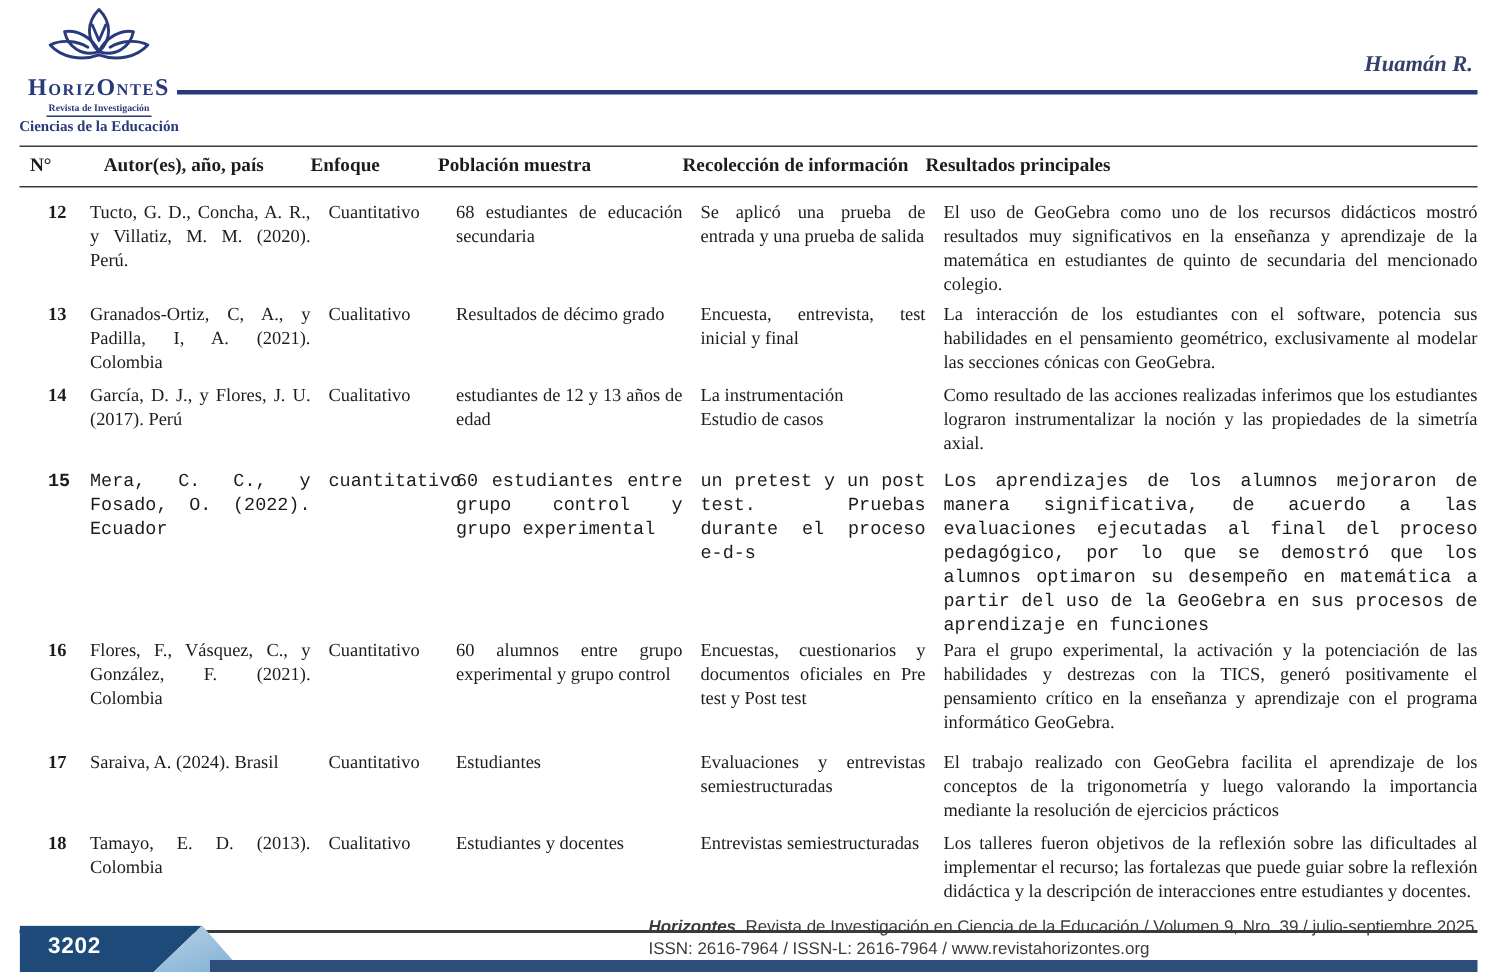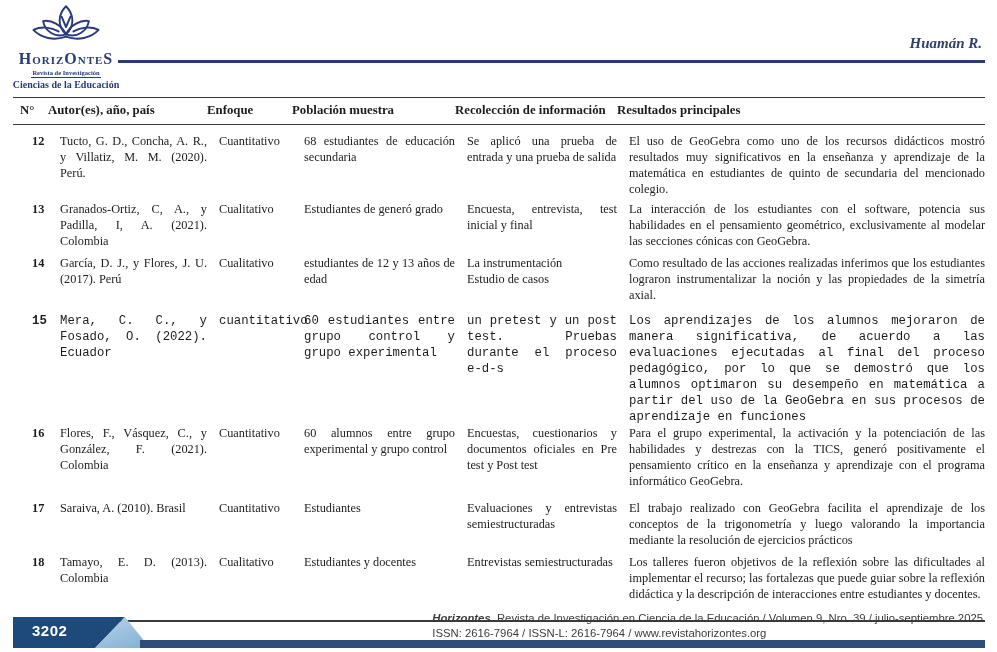--- a/index.html
+++ b/index.html
@@ -48,21 +48,21 @@
   .trow { line-height:1.3;margin-left:12px; }
   .trow > div { padding-right:12px; box-sizing:border-box; }
   .c-num { font-weight:bold; padding-left:7px; }
   .thead .c-num { padding-left:7px; }
   .c-autor, .c-pobl, .c-recol, .c-result { text-align:justify; }
   .c-recol { white-space:pre-line; }
   .c-result { padding-right:0 !important; }
   .table-bottom { border-bottom:2px solid #3a3a3a; height:0; }
 
   
-  .page-flag { position:absolute; left:13px; top:617px; width:137px; height:31px; }
+  .page-flag { position:absolute; left:13px; top:617px; width:137px; height:31px;padding-left:12px; }
   .flag-navy { position:absolute; inset:0; background:#1d4a78;
     clip-path:polygon(0 0, 81.7% 0, 60% 100%, 0 100%); }
   .flag-tri { position:absolute; inset:0;
     background:linear-gradient(160deg,#ddebf5 0%,#a9c9e2 55%,#7fb0d4 100%);
     clip-path:polygon(81.7% 0, 100% 100%, 60% 100%); }
   .flag-num { position:absolute; left:19px; top:5px; color:#ffffff; font-weight:bold;
     font-family:"Liberation Sans", sans-serif; font-size:15px; letter-spacing:0.5px; }
   .footer-bar { position:absolute; left:140px; top:640px; width:845px; height:8px; background:#2e4d7b; }
   .footer-cite {
     position:absolute; right:14px; top:611px; text-align:left;
@@ -87,41 +87,41 @@
     <span class="logo-title">HorizOnteS</span>
     <span class="logo-sub1">Revista de Investigación</span>
     <span class="logo-sub2">Ciencias de la Educación</span>
   </div>
   <div class="header-rule"></div>
   <div class="running-head">Huamán R.</div>
 
   <div class="table">
     <div class="grid-row thead">
       <div class="c-num">N°</div>
-      <div class="c-autor" style="text-align:left">Autor(es), año, país</div>
+      <div class="c-autor" style="text-align:center">Autor(es), año, país</div>
       <div>Enfoque</div>
       <div>Población muestra</div>
       <div>Recolección de información</div>
       <div>Resultados principales</div>
     </div>
     <div class="tbody">
     <div class="grid-row trow" style="min-height: 68px;">
       <div class="c-num">12</div>
       <div class="c-autor">Tucto, G. D., Concha, A. R., y Villatiz, M. M. (2020). Perú.</div>
       <div class="c-enf">Cuantitativo</div>
       <div class="c-pobl">68 estudiantes de educación secundaria</div>
       <div class="c-recol">Se aplicó una prueba de entrada y una prueba de salida</div>
       <div class="c-result">El uso de GeoGebra como uno de los recursos didácticos mostró resultados muy significativos en la enseñanza y aprendizaje de la matemática en estudiantes de quinto de secundaria del mencionado colegio.</div>
     </div>
 
     <div class="grid-row trow" style="min-height: 54px;">
       <div class="c-num">13</div>
       <div class="c-autor">Granados-Ortiz, C, A., y Padilla, I, A. (2021). Colombia</div>
       <div class="c-enf">Cualitativo</div>
-      <div class="c-pobl">Estudiantes de generó grado</div>
+      <div class="c-pobl">Resultados de décimo grado</div>
       <div class="c-recol">Encuesta, entrevista, test inicial y final</div>
       <div class="c-result">La interacción de los estudiantes con el software, potencia sus habilidades en el pensamiento geométrico, exclusivamente al modelar las secciones cónicas con GeoGebra.</div>
     </div>
 
     <div class="grid-row trow" style="min-height: 58px;">
       <div class="c-num">14</div>
       <div class="c-autor">García, D. J., y Flores, J. U. (2017). Perú</div>
       <div class="c-enf">Cualitativo</div>
       <div class="c-pobl">estudiantes de 12 y 13 años de edad</div>
       <div class="c-recol">La instrumentación
@@ -142,21 +142,21 @@
       <div class="c-num">16</div>
       <div class="c-autor">Flores, F., Vásquez, C., y González, F. (2021). Colombia</div>
       <div class="c-enf">Cuantitativo</div>
       <div class="c-pobl">60 alumnos entre grupo experimental y grupo control</div>
       <div class="c-recol">Encuestas, cuestionarios y documentos oficiales en Pre test y Post test</div>
       <div class="c-result">Para el grupo experimental, la activación y la potenciación de las habilidades y destrezas con la TICS, generó positivamente el pensamiento crítico en la enseñanza y aprendizaje con el programa informático GeoGebra.</div>
     </div>
 
     <div class="grid-row trow" style="min-height: 54px;">
       <div class="c-num">17</div>
-      <div class="c-autor">Saraiva, A. (2010). Brasil</div>
+      <div class="c-autor">Saraiva, A. (2024). Brasil</div>
       <div class="c-enf">Cuantitativo</div>
       <div class="c-pobl">Estudiantes</div>
       <div class="c-recol">Evaluaciones y entrevistas semiestructuradas</div>
       <div class="c-result">El trabajo realizado con GeoGebra facilita el aprendizaje de los conceptos de la trigonometría y luego valorando la importancia mediante la resolución de ejercicios prácticos</div>
     </div>
 
     <div class="grid-row trow" style="min-height: 65px;">
       <div class="c-num">18</div>
       <div class="c-autor">Tamayo, E. D. (2013). Colombia</div>
       <div class="c-enf">Cualitativo</div>

